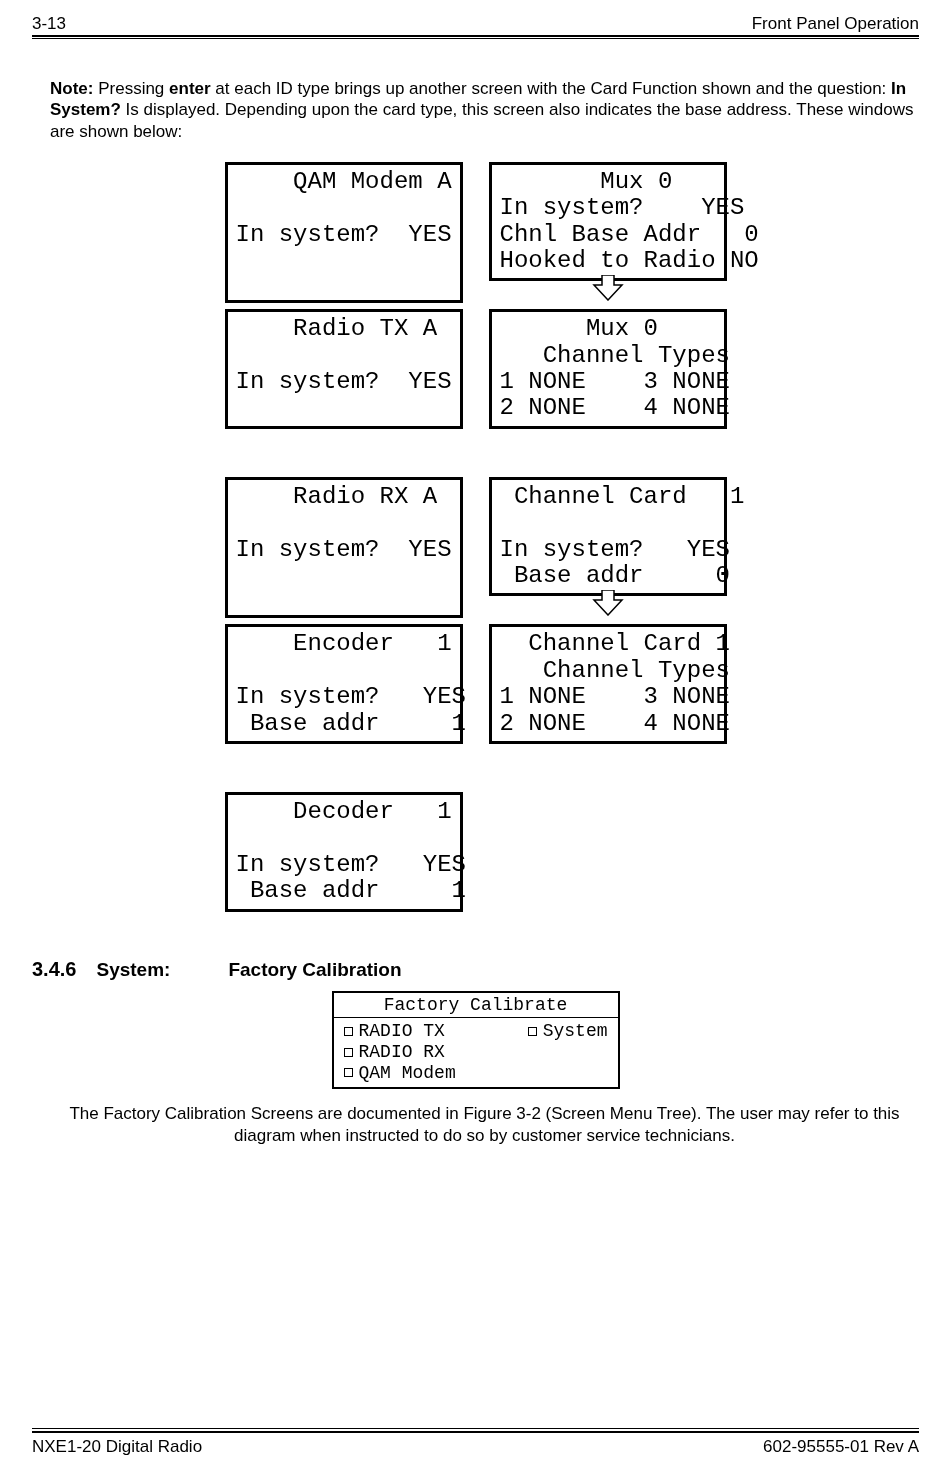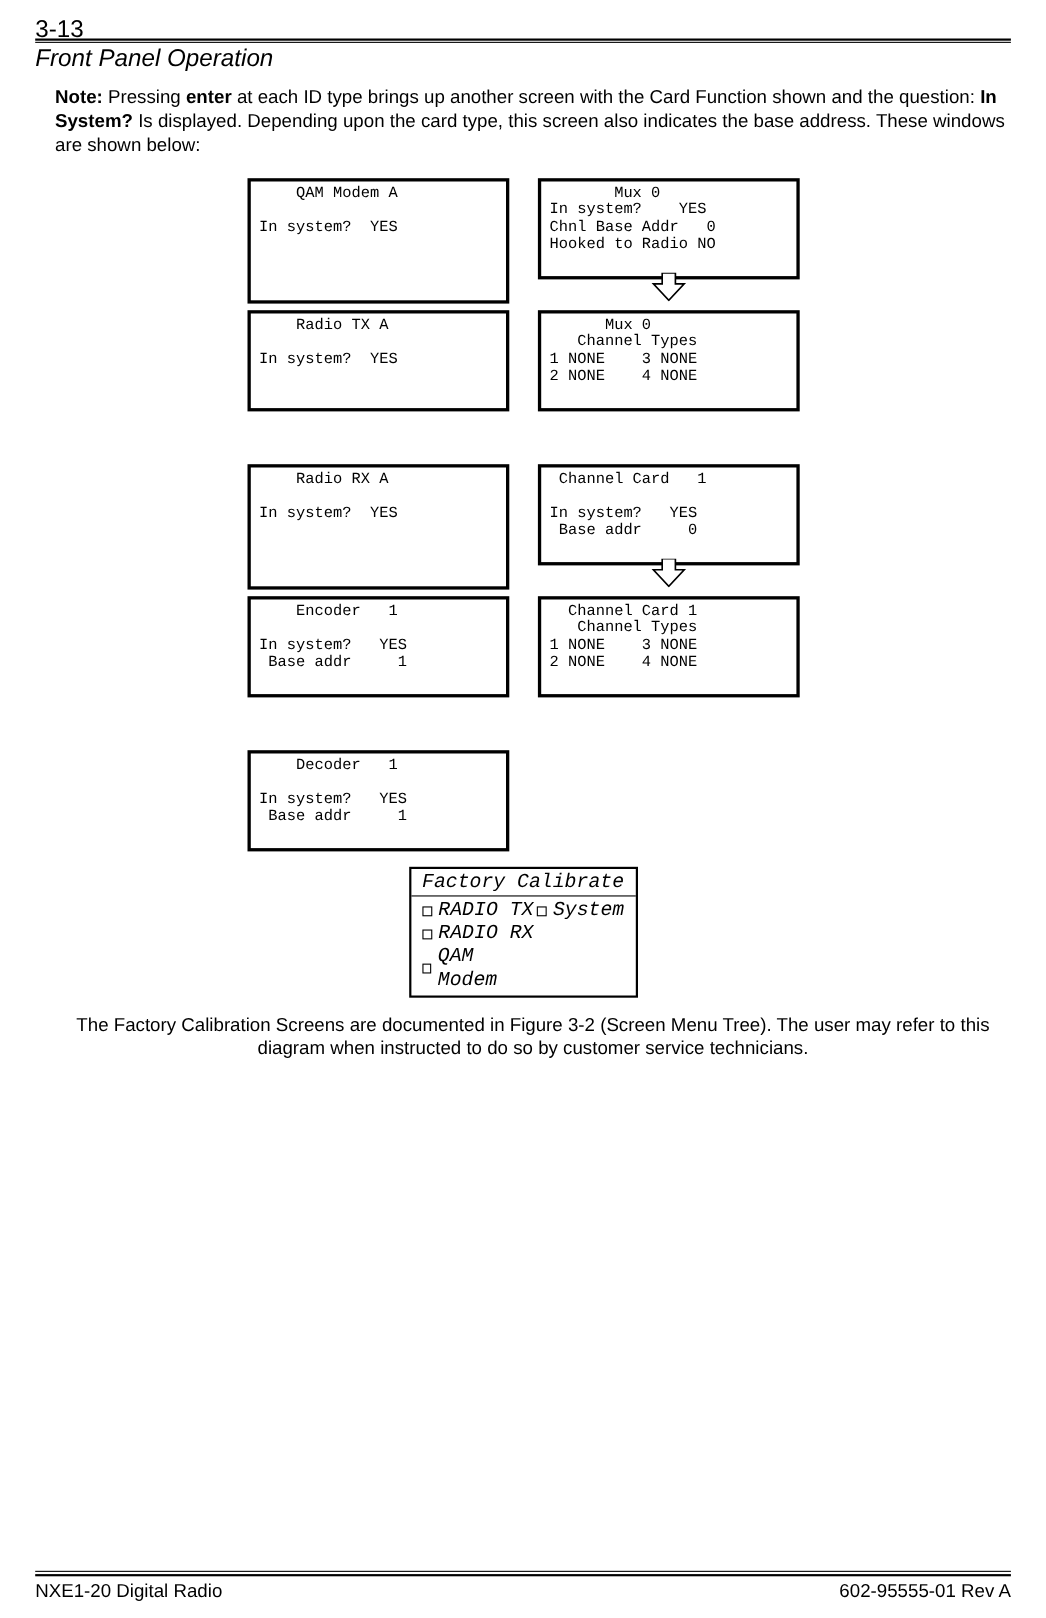--- a/index.html
+++ b/index.html
@@ -29,24 +29,23 @@
       height: 1px;
       background: #000;
     }
     .page-header {
       position: absolute;
       top: 14px;
       left: 32px;
       right: 32px;
       display: flex;
       justify-content: space-between;
-      font-size: 22px;
-      flex-direction: column;
-    }
-    .page-header .right { font-style: italic; }
+      font-size: 17px;
+    }
+    .page-header .right { }
     .content {
       position: absolute;
       top: 78px;
       left: 32px;
       right: 32px;
     }
     .note-para {
       font-size: 17px;
       line-height: 1.25;
       margin-left: 18px;
@@ -56,21 +55,21 @@
     .diagram-row {
       display: flex;
       justify-content: center;
       gap: 26px;
       margin-bottom: 14px;
       position: relative;
     }
     .lcd {
       border: 3px solid #000;
       font-family: "Courier New", Courier, monospace;
-      font-size: 14px;
+      font-size: 24px;
       line-height: 1.1;
       padding: 4px 8px;
       white-space: pre;
       width: 238px;
       min-height: 78px;
     }
     .lcd.tall { min-height: 92px; }
     .arrow-down {
       width: 32px;
       height: 26px;
@@ -94,22 +93,21 @@
       justify-content: center;
       margin-top: 10px;
       margin-bottom: 14px;
     }
     .fc-box {
       border: 2px solid #000;
       font-family: "Courier New", Courier, monospace;
       font-size: 18px;
       line-height: 1.15;
       padding: 2px 10px 4px;
-      width: 208px;
-      font-style: italic;
+      width: 288px;
     }
     .fc-title { text-align: center; }
     .fc-sep { border: none; border-top: 1px solid #000; margin: 2px -10px 3px; }
     .fc-item { display: flex; align-items: center; gap: 6px; }
     .fc-columns { display: flex; justify-content: space-between; }
     .bullet {
       display: inline-block;
       width: 9px;
       height: 9px;
       border: 1.5px solid #000;
@@ -223,20 +221,25 @@
   <div class="diagram-spacer"></div>
 
   <div class="diagram-row">
     <div class="lcd tall">    Decoder   1
 
 In system?   YES
  Base addr     1</div>
     <div style="width:238px;"></div>
   </div>
 
+  <div class="section-heading">
+    <span class="num">3.4.6</span>
+    <span>System:</span>
+    <span style="margin-left:38px;">Factory Calibration</span>
+  </div>
 
   <div class="fc-row">
     <div class="fc-box">
       <div class="fc-title">Factory Calibrate</div>
       <hr class="fc-sep">
       <div class="fc-columns">
         <div>
           <div class="fc-item">
               <span class="bullet"></span>
               <span>RADIO TX</span>

